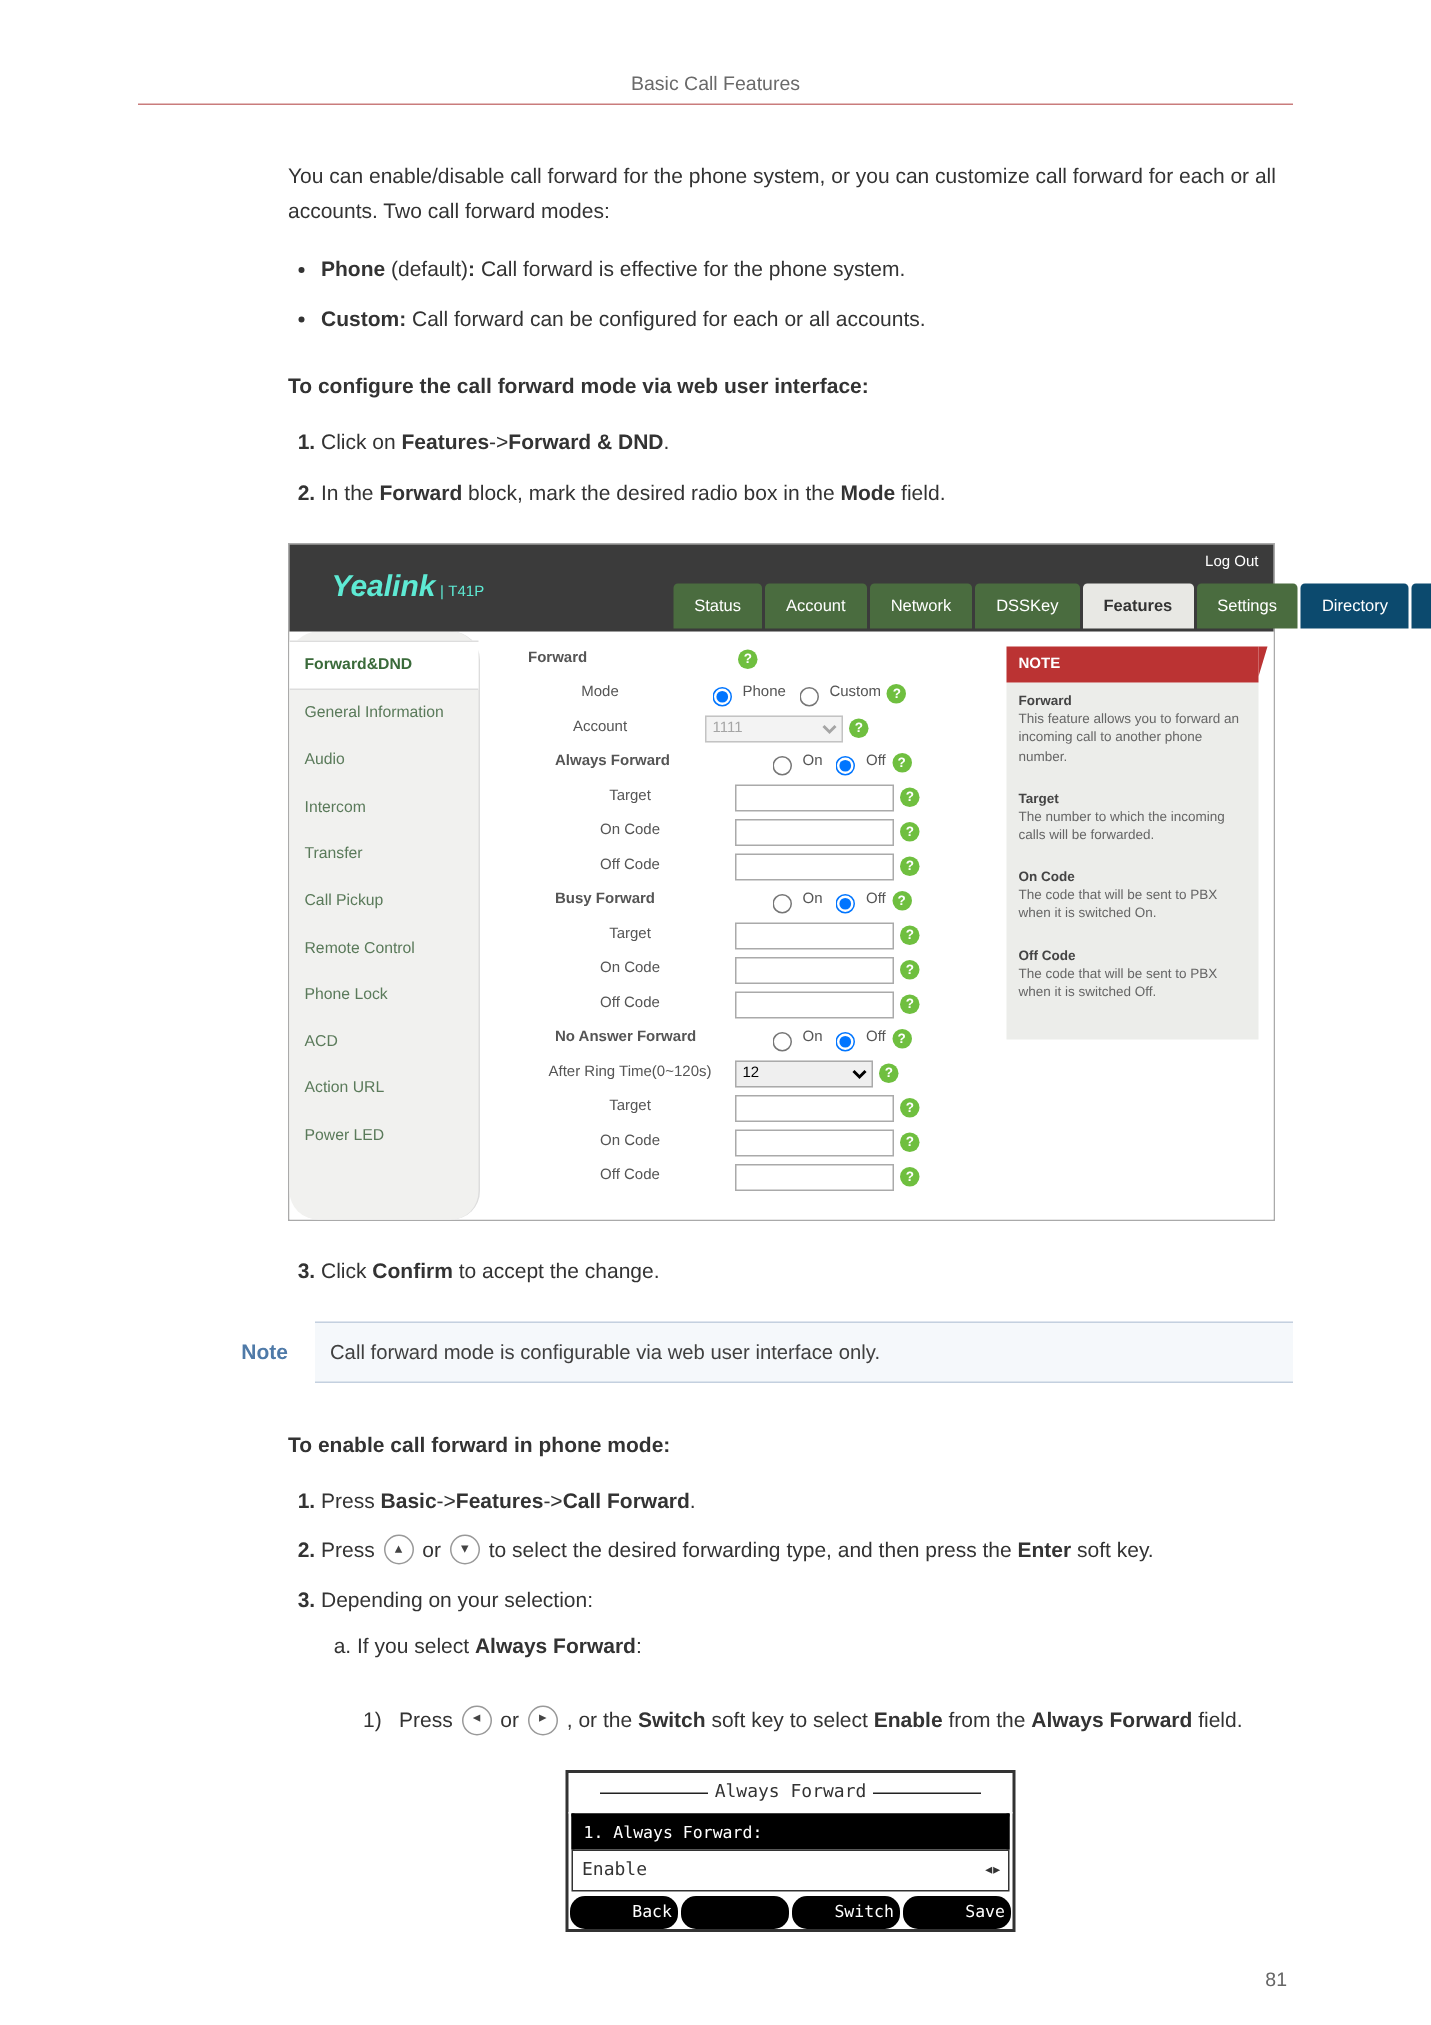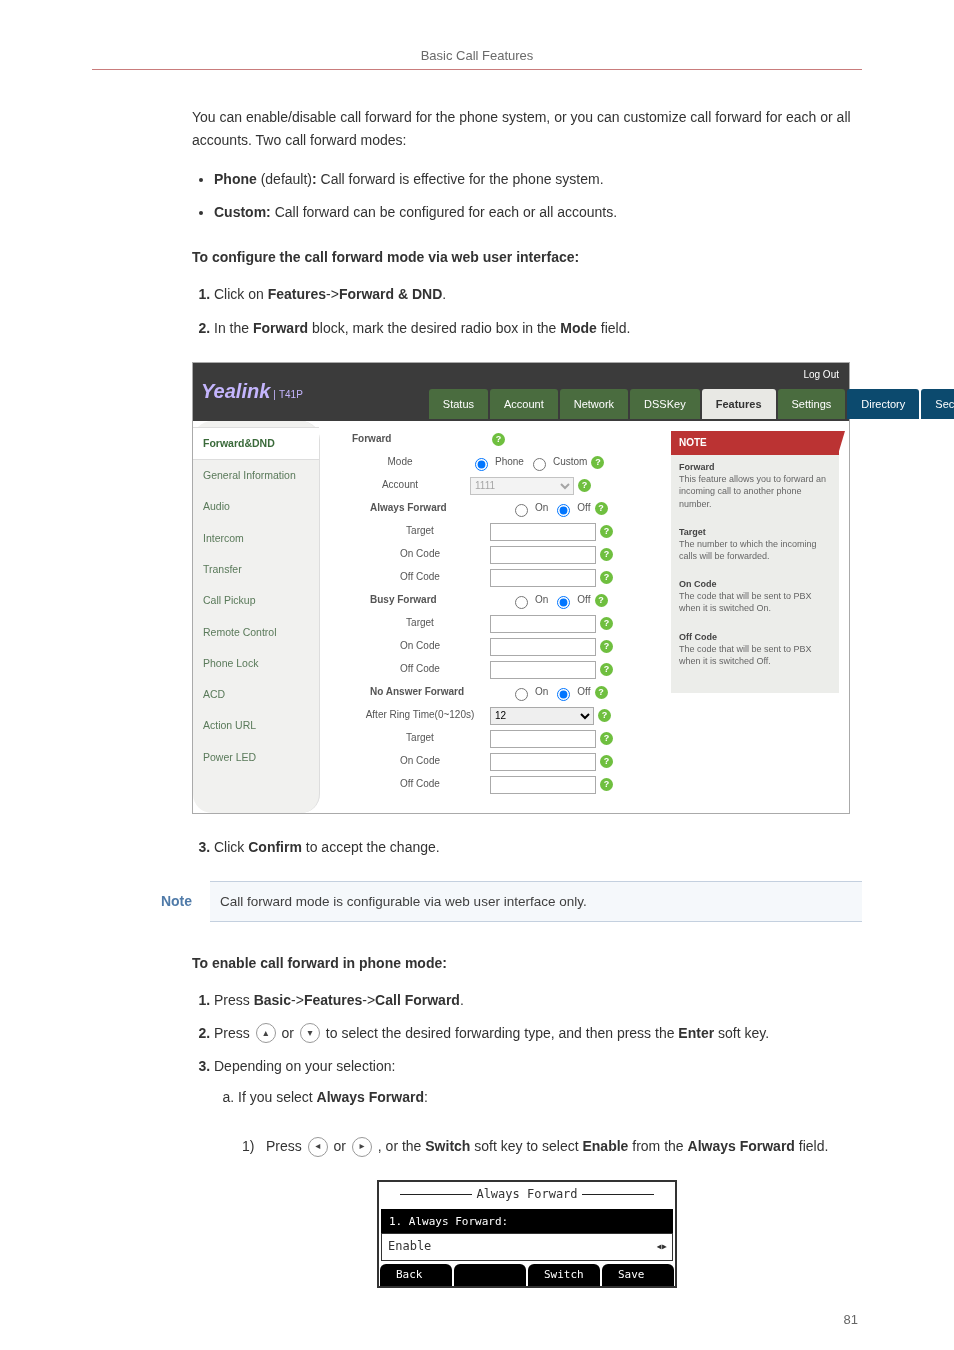--- a/index.html
+++ b/index.html
@@ -105,24 +105,24 @@
     background: #f7f7f5;
   }
   .webui-top {
     background: #3b3b3b;
     display: flex;
     align-items: center;
     height: 58px;
     position: relative;
   }
   .webui-logo {
-    color: #c4b5fd;
+    color: #5eead4;
     font-weight: bold;
     font-size: 20px;
-    padding-left: 8px;
+    padding-left: 28px;
     font-style: italic;
   }
   .webui-logo .sub { font-size: 10px; font-style: normal; font-weight: normal; padding-left:3px;}
   .webui-logout {
     position: absolute;
     right: 10px; top: 4px;
     color: #fff;
     font-size: 10px;
   }
   .webui-tabs {
@@ -166,21 +166,21 @@
     display: flex;
     align-items: center;
     margin-bottom: 5px;
     min-height: 18px;
   }
   .form-label { width: 140px; text-align: center; font-size: 10px; color: #555; }
   .form-label.section { font-weight: bold; text-align: left; padding-left: 22px;}
   .form-label.sub { padding-left: 20px; }
   .form-ctrl { display: flex; align-items: center; gap: 4px; font-size:10px; color:#555;}
   .form-ctrl input[type=text] { width: 100px; font-size:10px; height:14px; border:1px solid #aaa;}
-  .form-ctrl select { width: 104px; font-size:10px; height:18px; border:1px solid #aaa;}
+  .form-ctrl select { width: 92px; font-size:10px; height:18px; border:1px solid #aaa;}
   .q {
     display: inline-flex;
     width: 13px; height: 13px;
     border-radius: 50%;
     background: #6fbf3f;
     color: #fff;
     font-size: 9px;
     align-items: center;
     justify-content: center;
     font-weight: bold;
@@ -256,26 +256,27 @@
   }
   .lcd-arrows { letter-spacing: -2px; }
   .lcd-soft {
     display: flex;
     margin-top: 3px;
   }
   .softkey {
     flex: 1;
     background: #000;
     color: #fff;
-    text-align: left;
-    padding: 2px 16px;
+    text-align: right;
+    padding: 2px 4px;
     font-size: 11px;
     border-top-left-radius: 6px;
     border-top-right-radius: 6px;
     margin: 0 1px;
+    border-radius: 10px;
   }
   .softkey.blank { background: #000; color:#000;}
 </style>
 </head>
 <body>
 
 <div class="page">
   <div class="running-header">Basic Call Features</div>
 
   <div class="body-text">

